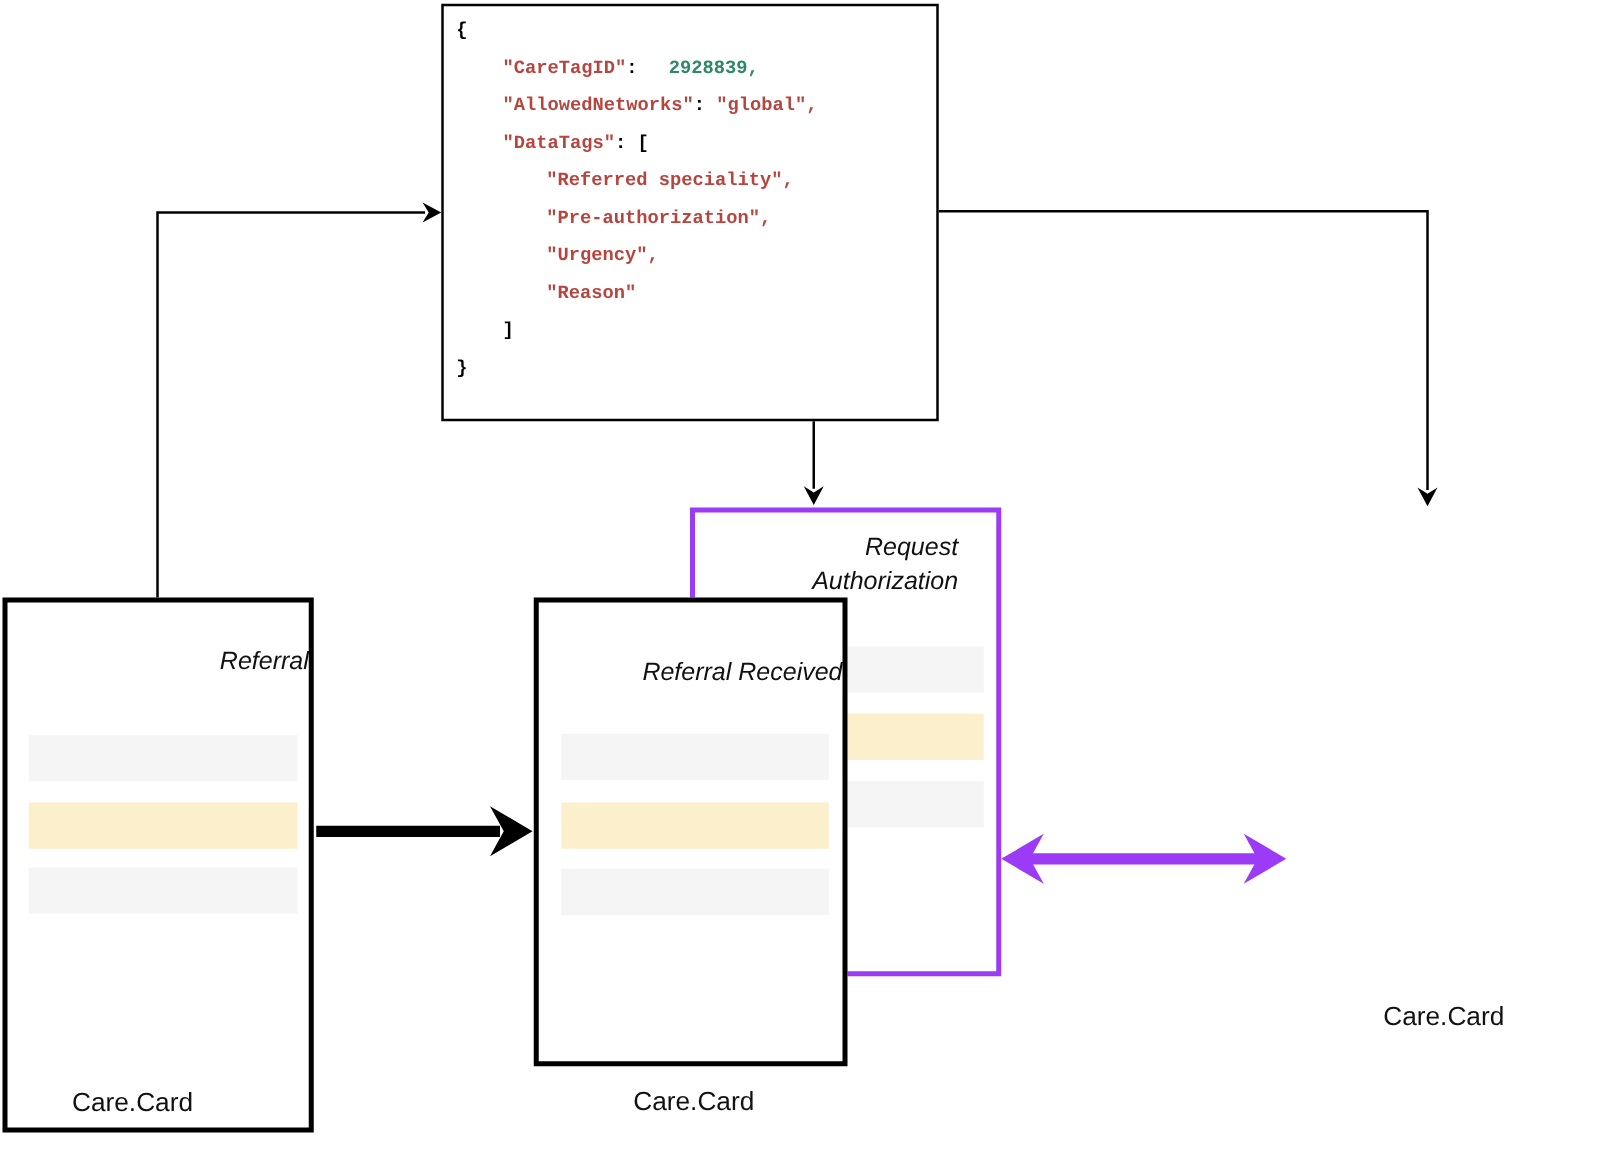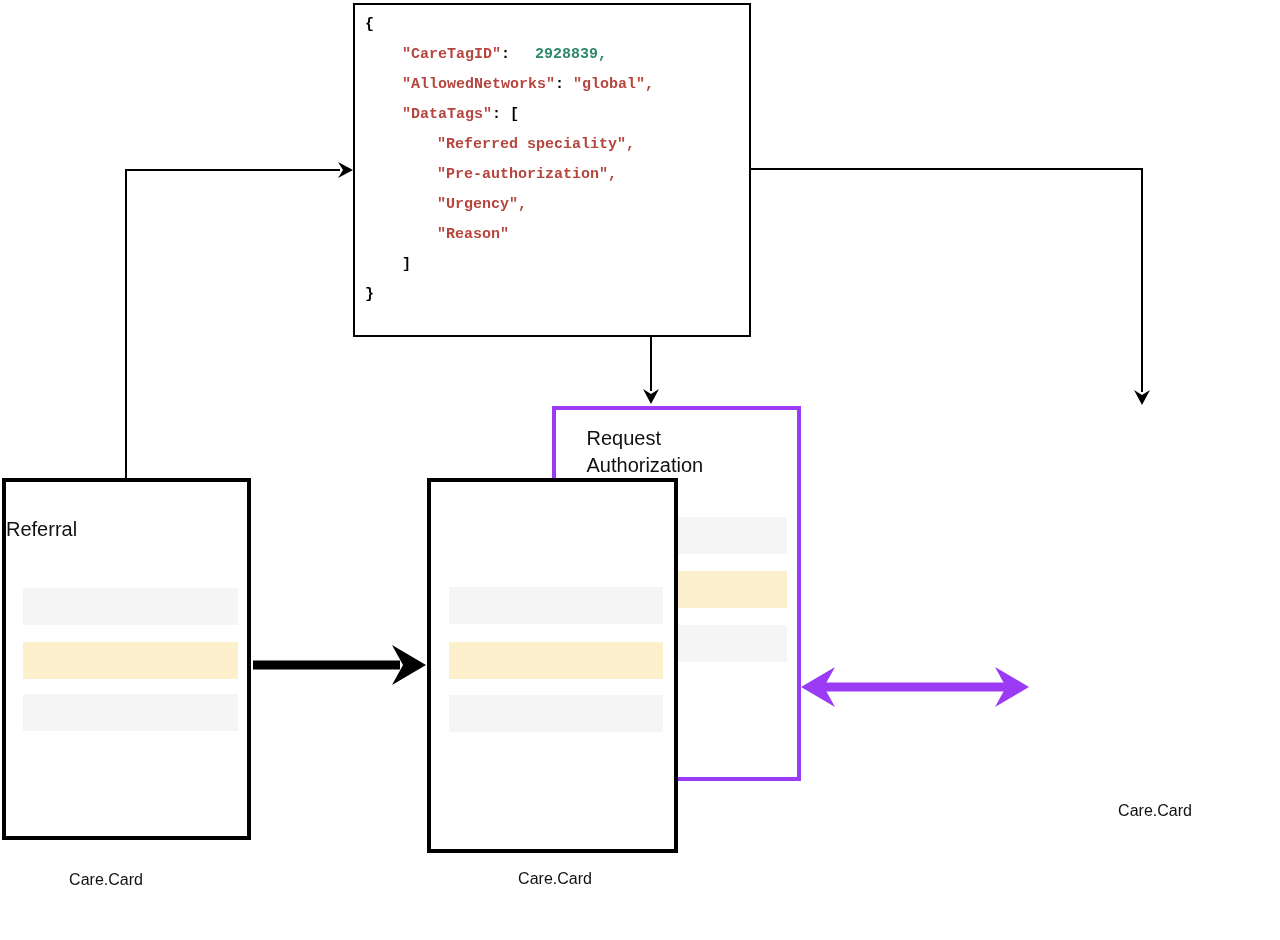--- a/index.html
+++ b/index.html
@@ -25,38 +25,38 @@
   .cl{line-height:30px;white-space:pre;}
   .ind0{padding-left:10px;}
   .ind1{padding-left:47px;}
   .ind2{padding-left:82px;}
   .tok-p{color:var(--line-black);}
   .tok-s{color:var(--code-string-red);}
   .tok-n{color:var(--code-number-green);margin-left:16px;}
   
   .card{position:absolute;background:#ffffff;box-sizing:border-box;}
   .card-title{
-    position:absolute;left:0;right:0;text-align:left;
-    font-size:20px;color:#111111;line-height:27px;
+    position:absolute;left:0;right:0;text-align:right;
+    font-size:20px;color:#111111;line-height:27px;font-style:italic;
   }
   .bar{position:absolute;height:37px;}
   .bar-gray{background:var(--bar-gray);}
   .bar-yellow{background:var(--bar-yellow);}
   .input-box{
     position:absolute;background:#ffffff;border:2px solid var(--input-box-border-blue);
     box-sizing:border-box;
   }
-  .card-referral{left:2px;top:478px;width:249px;height:362px;border:4px solid var(--line-black);z-index:2;}
+  .card-referral{left:2px;top:478px;width:249px;height:428px;border:4px solid var(--line-black);z-index:2;}
   .card-referral-received{left:427px;top:478px;width:251px;height:375px;border:4px solid var(--line-black);z-index:3;}
   .card-request-auth{left:552px;top:406px;width:249px;height:375px;border:4px solid var(--accent-purple);z-index:1;}
   .card-authorization{left:1030px;top:407px;width:248px;height:373px;border:4px solid var(--line-black);z-index:2;}
   .title-wrap{left:50%;transform:translateX(-50%);width:180px;}
   
   .footer-label{
-    position:absolute;width:180px;text-align:center;font-size:16px;color:#111111;z-index:4;
+    position:absolute;width:180px;text-align:center;font-size:21px;color:#111111;z-index:4;
   }
   .label-referral{left:16px;top:871px;}
   .label-referral-received{left:465px;top:870px;}
   .label-authorization{left:1065px;top:802px;}
   
   .connectors{position:absolute;left:0;top:0;z-index:6;}
 </style>
 </head>
 <body>
 
@@ -114,20 +114,21 @@
   </div>
 
   <div class="card card-referral">
     <div class="card-title" style="top:34px;">Referral</div>
     <div class="bar bar-gray" style="left:17px;width:215px;top:106px;"></div>
     <div class="bar bar-yellow" style="left:17px;width:215px;top:160px;"></div>
     <div class="bar bar-gray" style="left:17px;width:215px;top:212px;"></div>
   </div>
 
   <div class="card card-referral-received">
+    <div class="card-title" style="top:43px;">Referral Received</div>
     <div class="bar bar-gray" style="left:18px;width:214px;top:105px;"></div>
     <div class="bar bar-yellow" style="left:18px;width:214px;top:160px;"></div>
     <div class="bar bar-gray" style="left:18px;width:214px;top:213px;"></div>
   </div>
 
 
   <div class="footer-label label-referral">Care.Card</div>
   <div class="footer-label label-referral-received">Care.Card</div>
   <div class="footer-label label-authorization">Care.Card</div>
 

